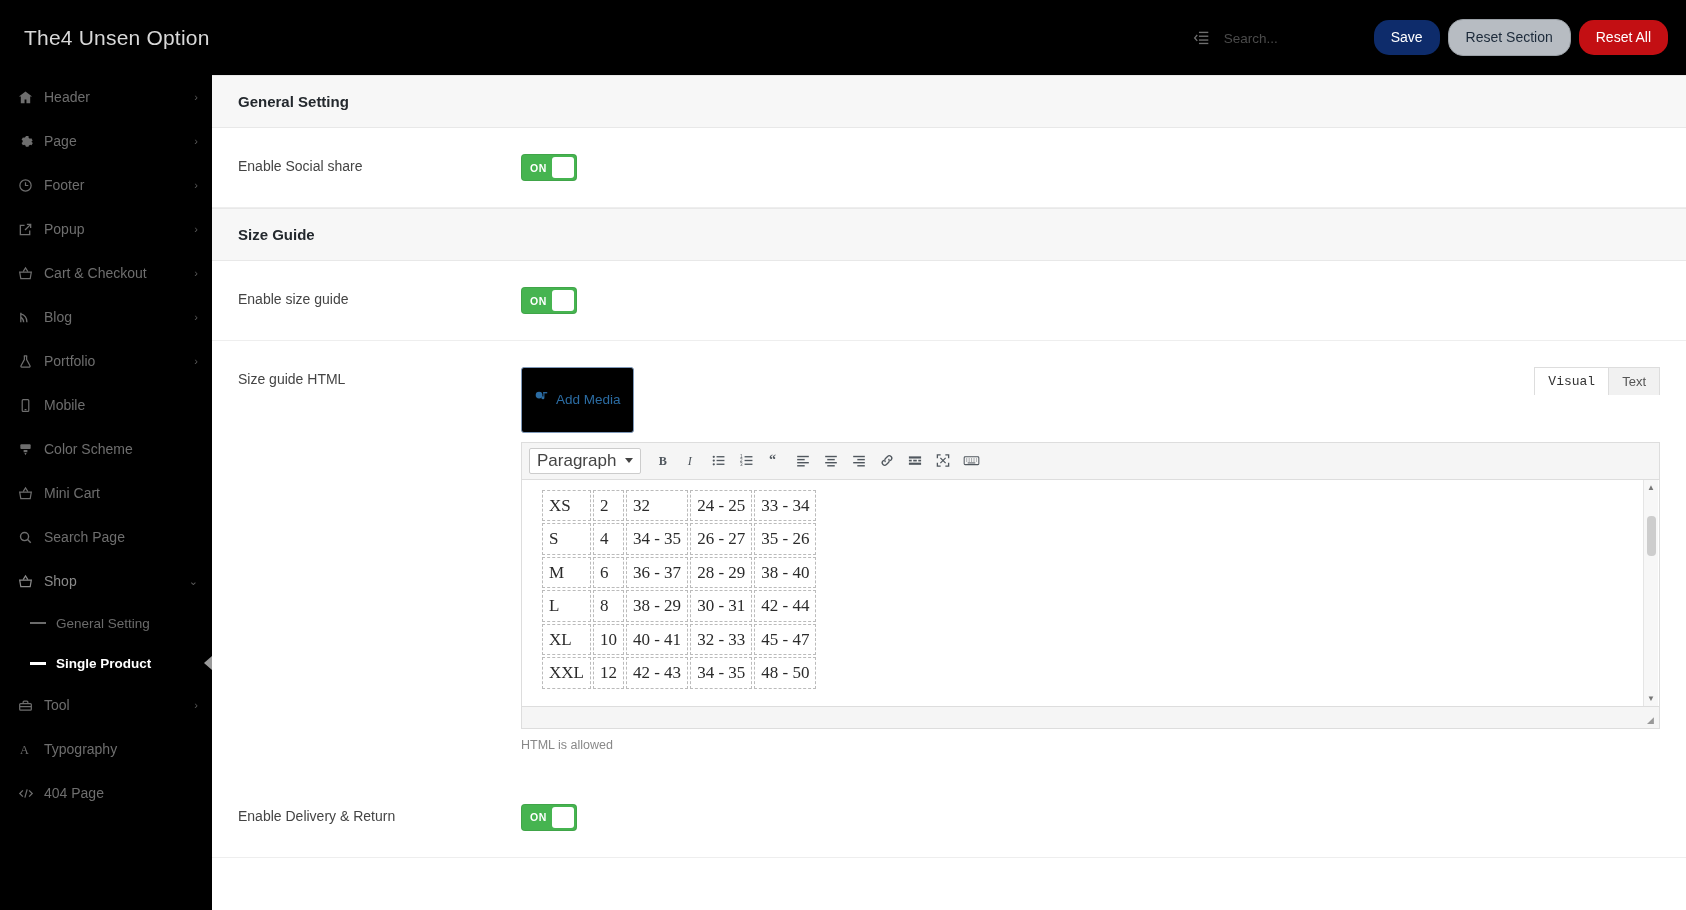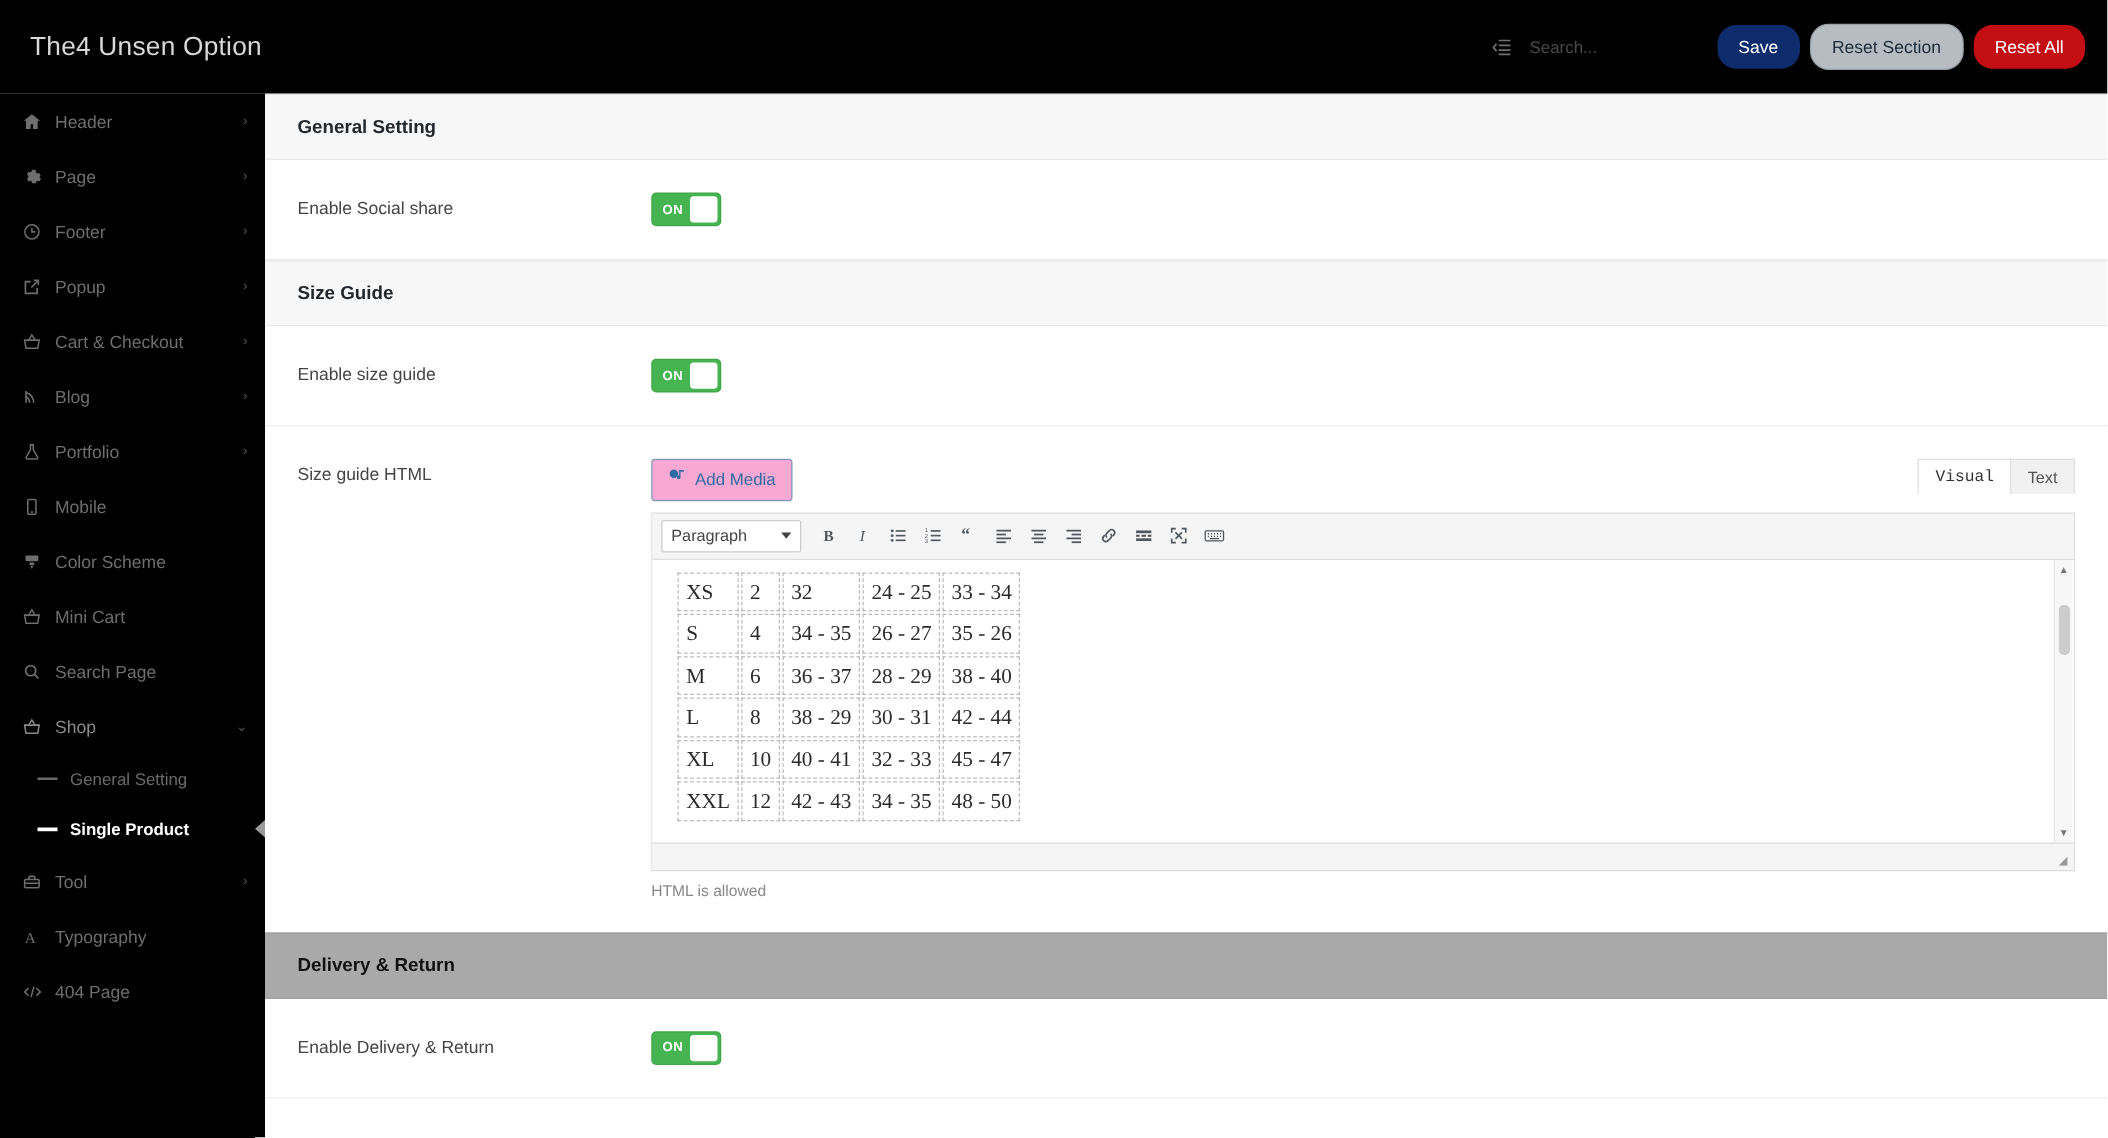--- a/index.html
+++ b/index.html
@@ -128,43 +128,43 @@
     border-radius: 3px; margin-left: auto;
   }
 
   
   .editor-block { position: relative; }
   .editor-top {
     display: flex; align-items: flex-start; margin-bottom: 9px;
   }
   .add-media {
     display: inline-flex; align-items: center; gap: 7px;
-    border: 1px solid #7e98b8; background: #f9a8d4; color: #2b6ca3;
-    font-size: 13.5px; border-radius: 3px; padding: 6px 12px;
+    border: 1px solid #7e98b8; background: #000000; color: #2b6ca3;
+    font-size: 13.5px; border-radius: 3px; padding: 22px 12px;
     cursor: pointer; line-height: 1.3;
   }
   .tabs { margin-left: auto; display: flex; align-items: flex-end; }
   .tab {
     font-size: 13px; color: #555; background: #f1f1f1;
     border: 1px solid #ddd; border-bottom: none;
     padding: 6px 13px; cursor: pointer; margin-left: -1px;
   }
   .tab.active { background: #fff; color: #333; font-family: Liberation Mono, monospace; }
 
   .editor-shell { border: 1px solid #ddd; background: #fff; }
   .mce-toolbar {
     background: #f5f5f5; border-bottom: 1px solid #ddd;
     display: flex; align-items: center; gap: 0;
     padding: 5px 7px; flex-wrap: nowrap;
   }
   .fmt-select {
     display: flex; align-items: center; justify-content: space-between;
     width: 112px; height: 26px; background: #fff;
     border: 1px solid #ccc; border-radius: 2px;
-    font-size: 13px; color: #444; padding: 0 7px;
+    font-size: 17px; color: #444; padding: 0 7px;
     margin-right: 8px; cursor: pointer;
   }
   .fmt-select .cv {
     width: 0; height: 0; border-left: 4.5px solid transparent;
     border-right: 4.5px solid transparent; border-top: 5px solid #444;
   }
   .tb {
     width: 28px; height: 26px; display: flex;
     align-items: center; justify-content: center;
     color: #50575e; cursor: pointer; font-size: 14px;
@@ -633,21 +633,20 @@
 
           <div class="editor-statusbar">
             <span class="resize-grip">◢</span>
           </div>
         </div>
 
         <div class="help-text">HTML is allowed</div>
       </div>
     </div>
 
-    <div class="section-head grey">Delivery &amp; Return</div>
 
     <div class="field-row">
       <div class="field-label">Enable Delivery &amp; Return</div>
       <div class="field-ctl">
         <div class="toggle">
           <span class="txt">ON</span>
           <span class="knob"></span>
         </div>
       </div>
     </div>

